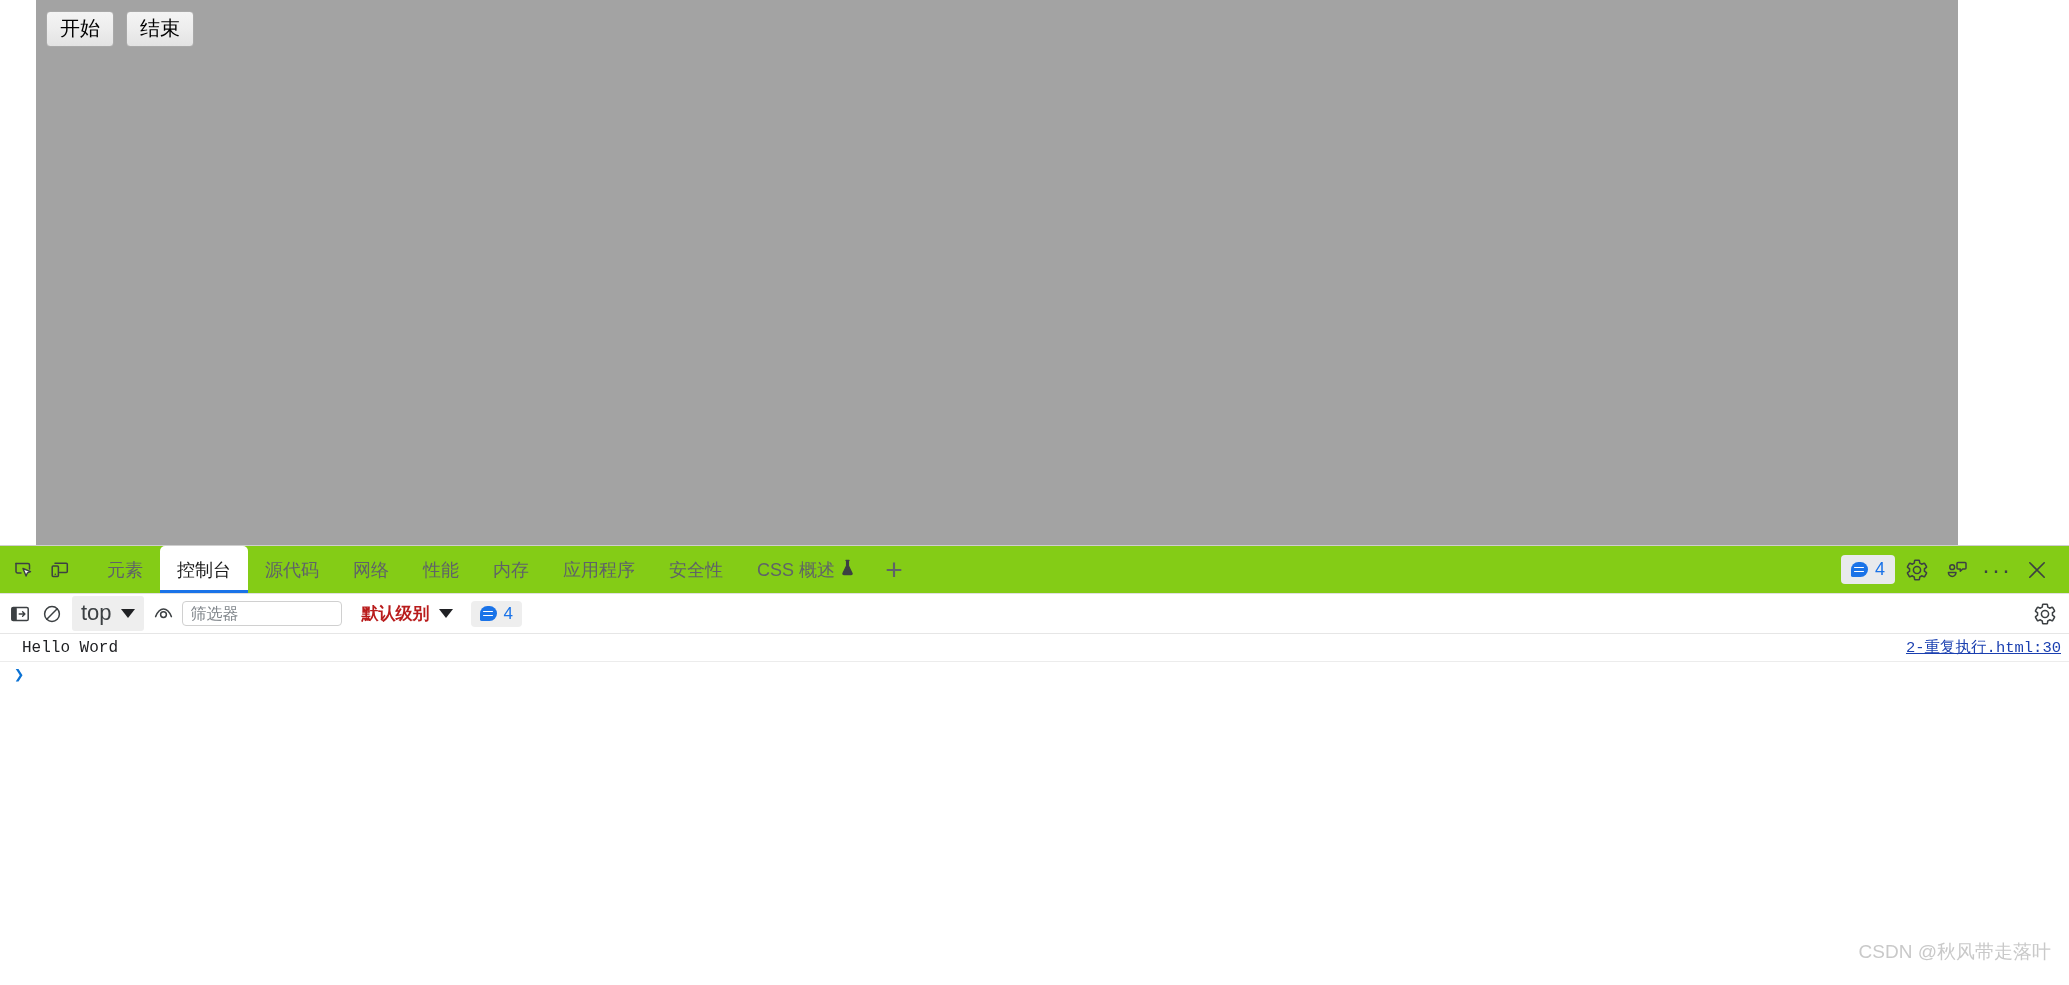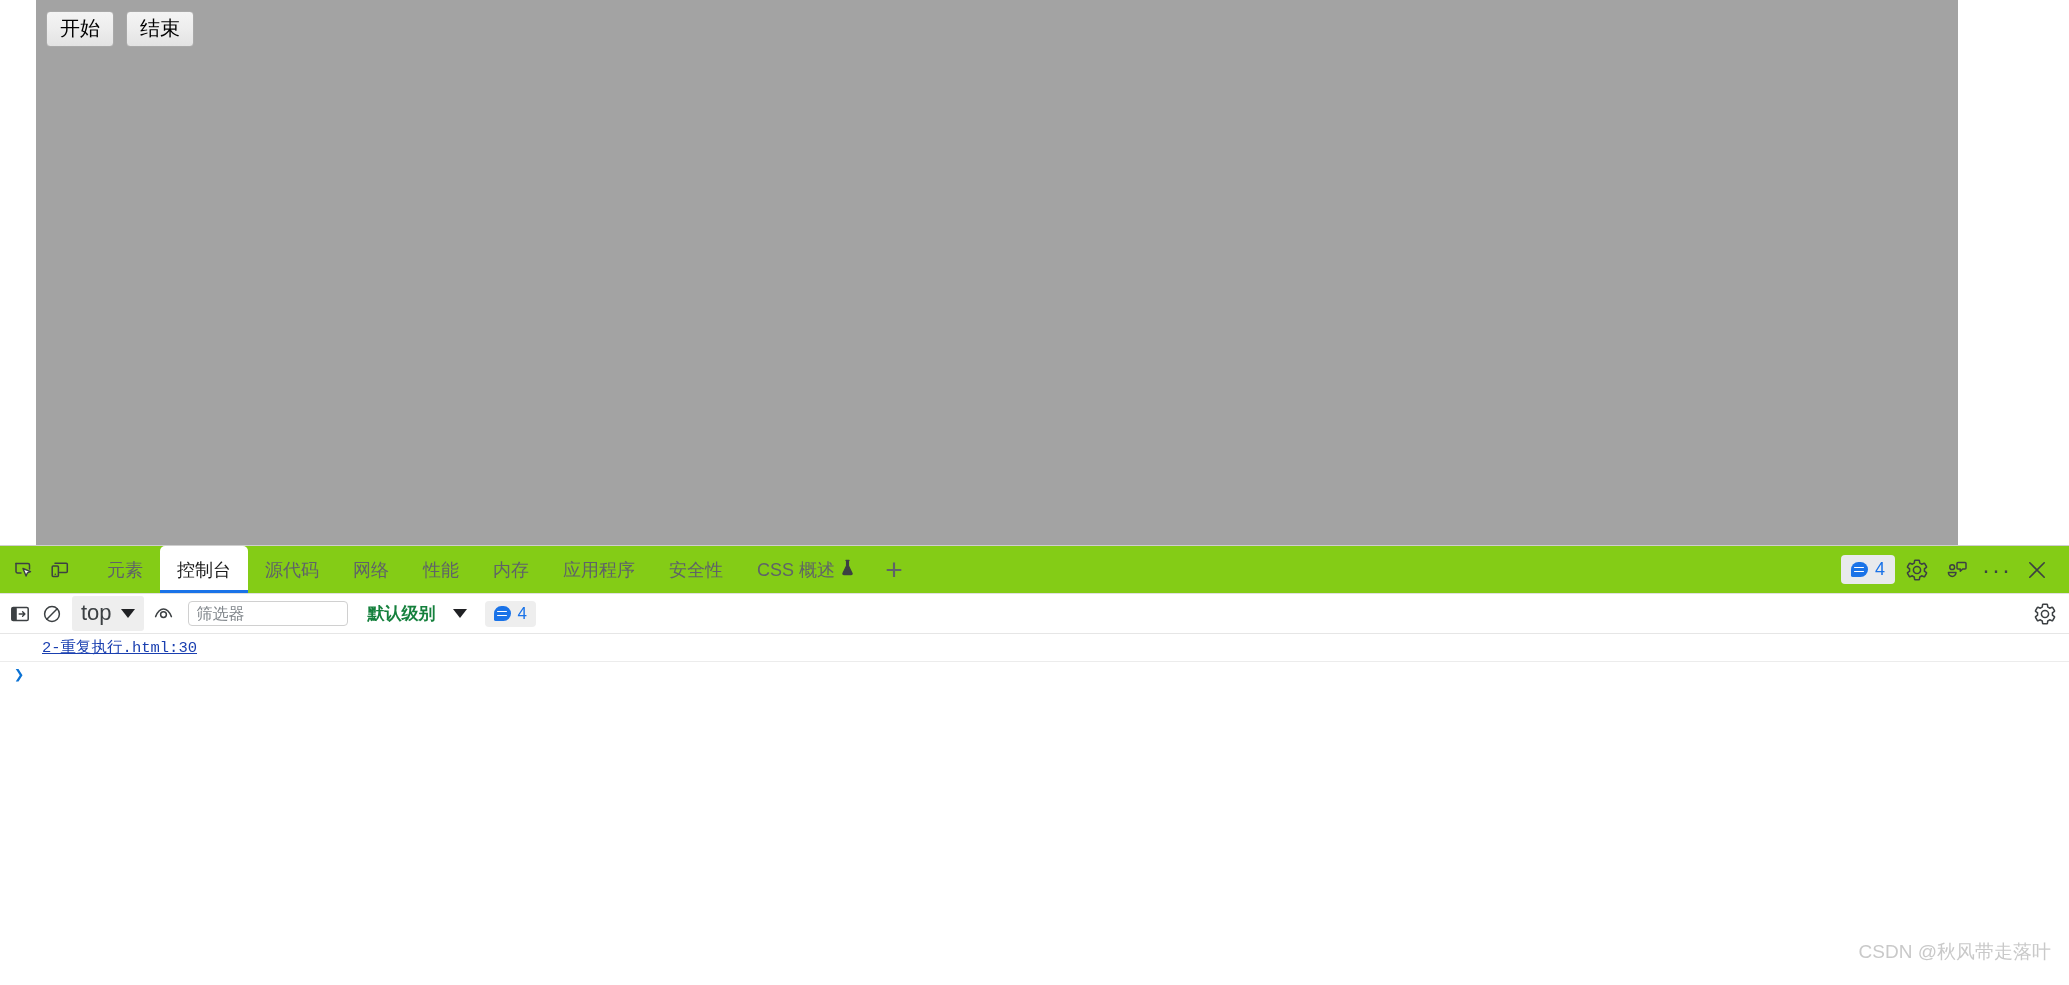--- a/index.html
+++ b/index.html
@@ -215,34 +215,34 @@
   .filter-input {
     width: 160px;
     height: 25px;
     border: 1px solid #d0d0d0;
     border-radius: 4px;
     background: #ffffff;
     font-family: "Liberation Sans", sans-serif;
     font-size: 16px;
     color: #202124;
     padding: 0 8px;
-    margin-left: 8px;
+    margin-left: 2px;
     box-sizing: border-box;
     outline: none;
   }
   .filter-input::placeholder { color: #80868b; }
 
   .level-select {
     display: flex;
     align-items: center;
-    gap: 17px;
+    gap: 9px;
     padding: 4px 6px;
     margin-left: 14px;
     font-size: 17px;
-    color: #15803d;
+    color: #b91c1c;
     font-weight: bold;
     cursor: default;
     border-radius: 3px;
   }
 
   .caret {
     width: 0;
     height: 0;
     border-left: 7px solid transparent;
     border-right: 7px solid transparent;
@@ -489,20 +489,21 @@
         <path d="M12 8.4a3.6 3.6 0 1 0 0 7.2 3.6 3.6 0 0 0 0-7.2z" stroke="#3c4043" stroke-width="1.5"></path>
         <path d="M19.4 13.1c.05-.36.08-.73.08-1.1s-.03-.74-.08-1.1l2-1.53a.5.5 0 0 0 .12-.62l-1.9-3.28a.5.5 0 0 0-.6-.22l-2.35.94a7.2 7.2 0 0 0-1.9-1.1l-.36-2.5a.5.5 0 0 0-.5-.42h-3.8a.5.5 0 0 0-.5.42l-.36 2.5c-.69.28-1.32.65-1.9 1.1l-2.35-.94a.5.5 0 0 0-.6.22l-1.9 3.28a.5.5 0 0 0 .12.62l2 1.53c-.05.36-.08.73-.08 1.1s.03.74.08 1.1l-2 1.53a.5.5 0 0 0-.12.62l1.9 3.28a.5.5 0 0 0 .6.22l2.35-.94c.58.45 1.21.82 1.9 1.1l.36 2.5a.5.5 0 0 0 .5.42h3.8a.5.5 0 0 0 .5-.42l.36-2.5c.69-.28 1.32-.65 1.9-1.1l2.35.94a.5.5 0 0 0 .6-.22l1.9-3.28a.5.5 0 0 0-.12-.62l-2-1.53z" stroke="#3c4043" stroke-width="1.5" stroke-linejoin="round"></path>
       </svg>
     </div>
   </div>
 
   <div class="console-body">
 
 
     <div class="log-row">
+      <span class="log-text">Hello Word</span>
       <span class="log-src">2-重复执行.html:30</span>
     </div>
 
     <div class="prompt-row">
       <span class="prompt-chevron">❯</span>
       <input class="prompt-input" type="text" style="">
     </div>
   </div>
 
   <div class="watermark">CSDN @秋风带走落叶</div>

